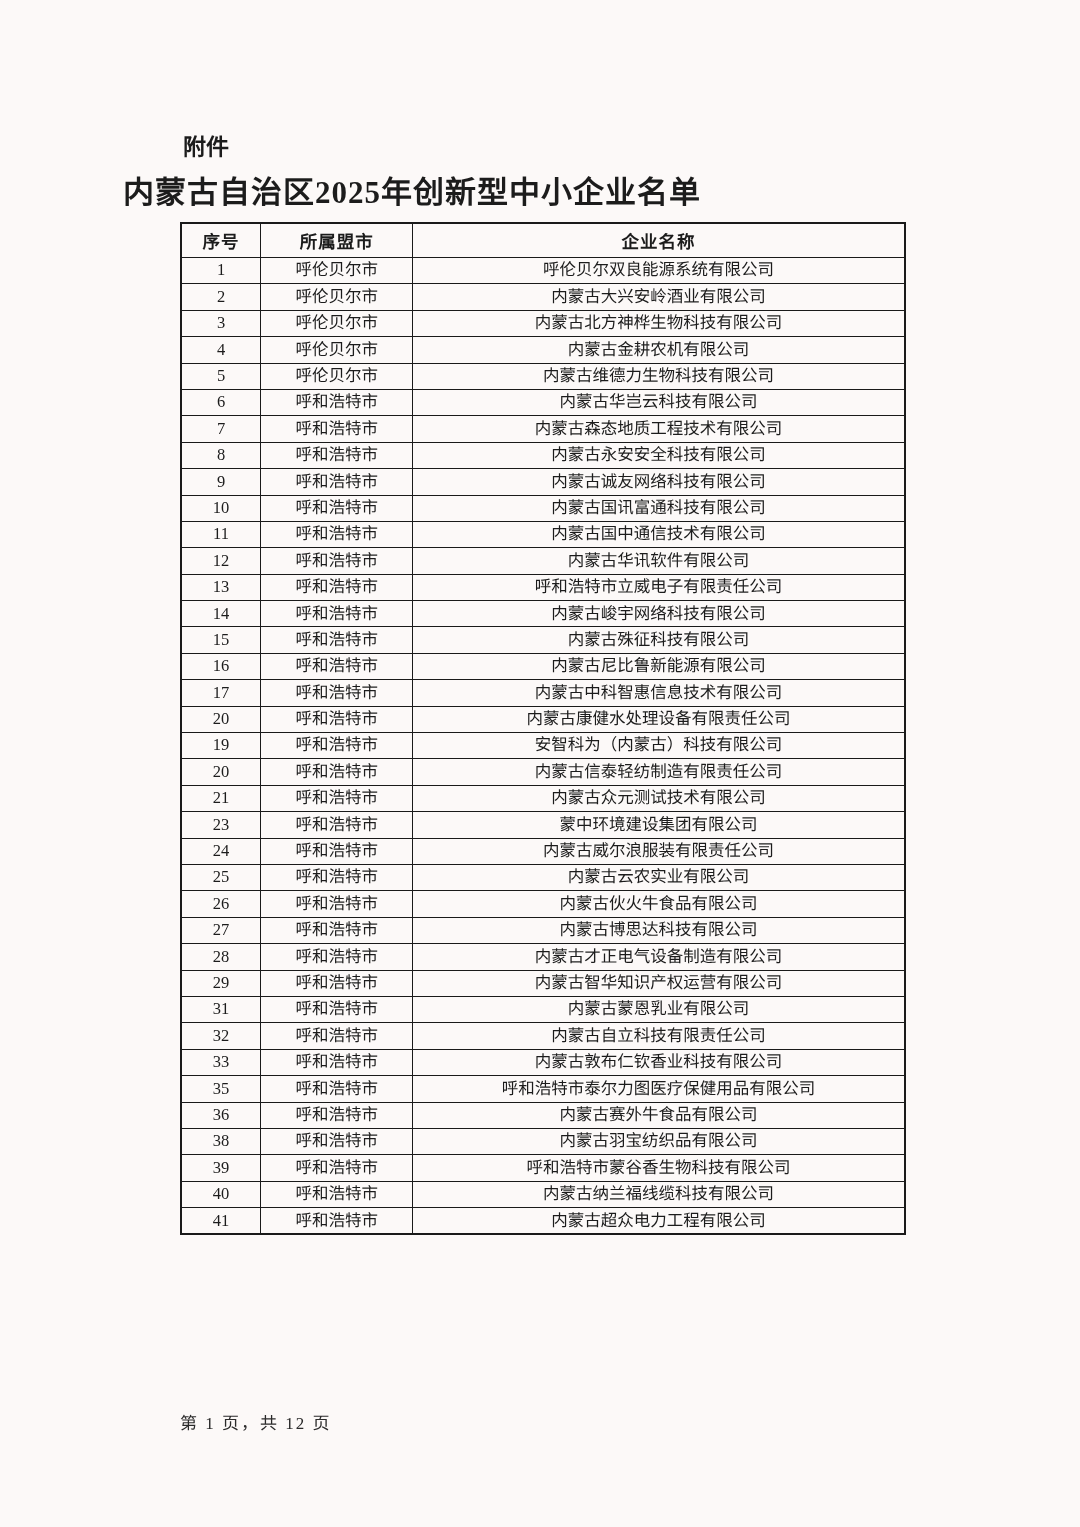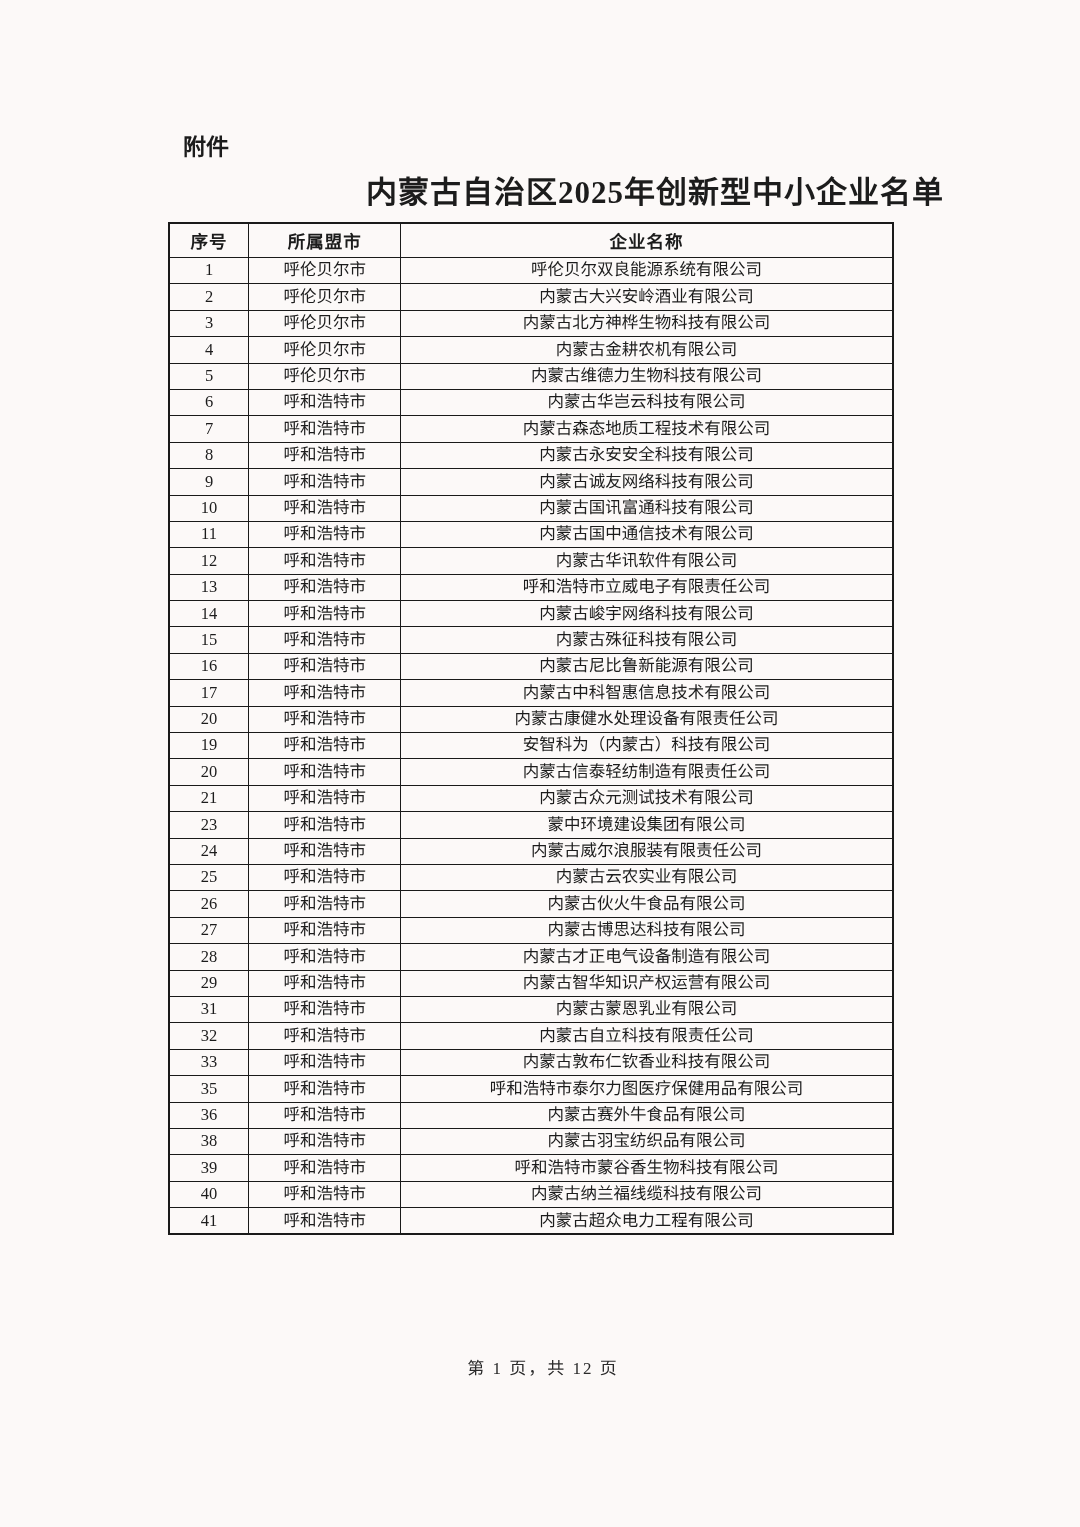--- a/index.html
+++ b/index.html
@@ -23,32 +23,32 @@
   .attachment {
     position: absolute;
     left: 183px;
     top: 128px;
     font-size: 23px;
     font-weight: 700;
     font-family: "Liberation Sans", "DejaVu Sans", sans-serif;
   }
   .title {
     position: absolute;
-    left: 139px;
+    left: 123px;
     top: 167px;
     width: 805px;
-    text-align: right;
+    text-align: left;
     font-size: 31px;
     font-weight: 700;
     letter-spacing: 1px;
     white-space: nowrap;
   }
   table.company-table {
     position: absolute;
-    left: 168px;
+    left: 180px;
     top: 222px;
     width: 726px;
     border-collapse: collapse;
     table-layout: fixed;
     border: 2px solid #1a1a1a;
   }
   .company-table col.col-index  { width: 11%; }
   .company-table col.col-city   { width: 21%; }
   .company-table col.col-name   { width: 68%; }
   .company-table th,
@@ -67,23 +67,23 @@
     letter-spacing: 1px;
   }
   .company-table td {
     height: 25.4px;
     font-size: 16.5px;
     line-height: 1;
   }
   .footer {
     position: absolute;
     left: 180px;
-    top: 1354px;
+    top: 1409px;
     width: 726px;
-    text-align: center;
+    text-align: left;
     font-size: 17px;
     letter-spacing: 2px;
     color: #2a2a2a;
   }
 </style>
 </head>
 <body>
 
 <div class="page">
 

